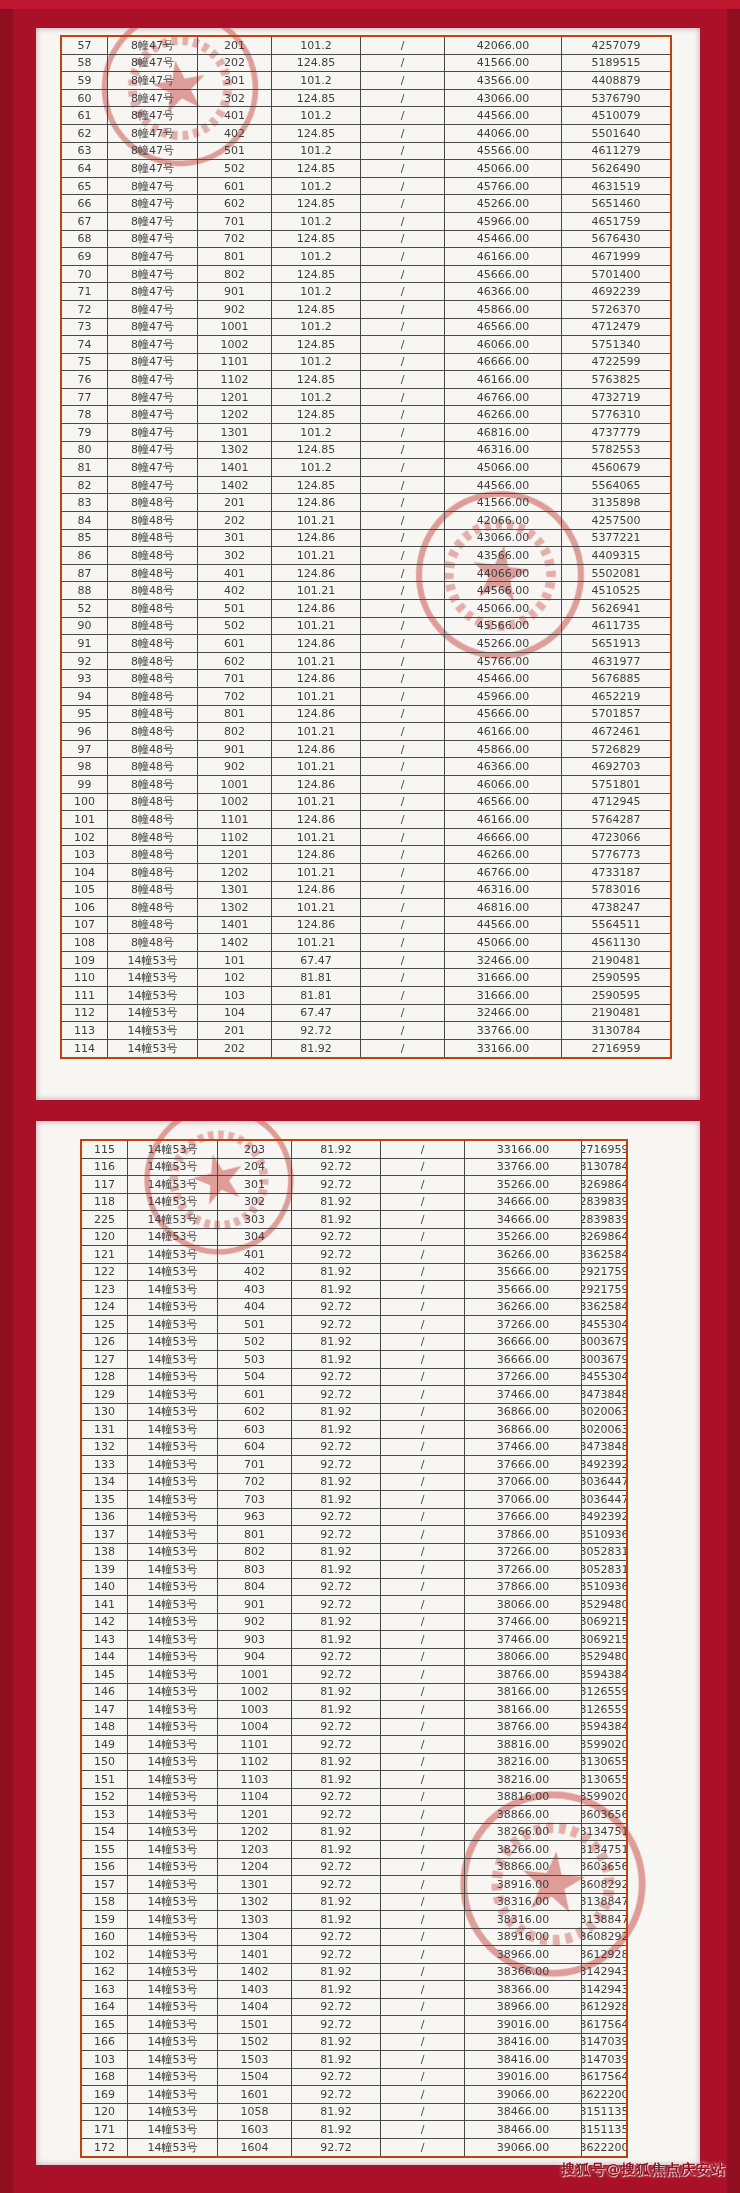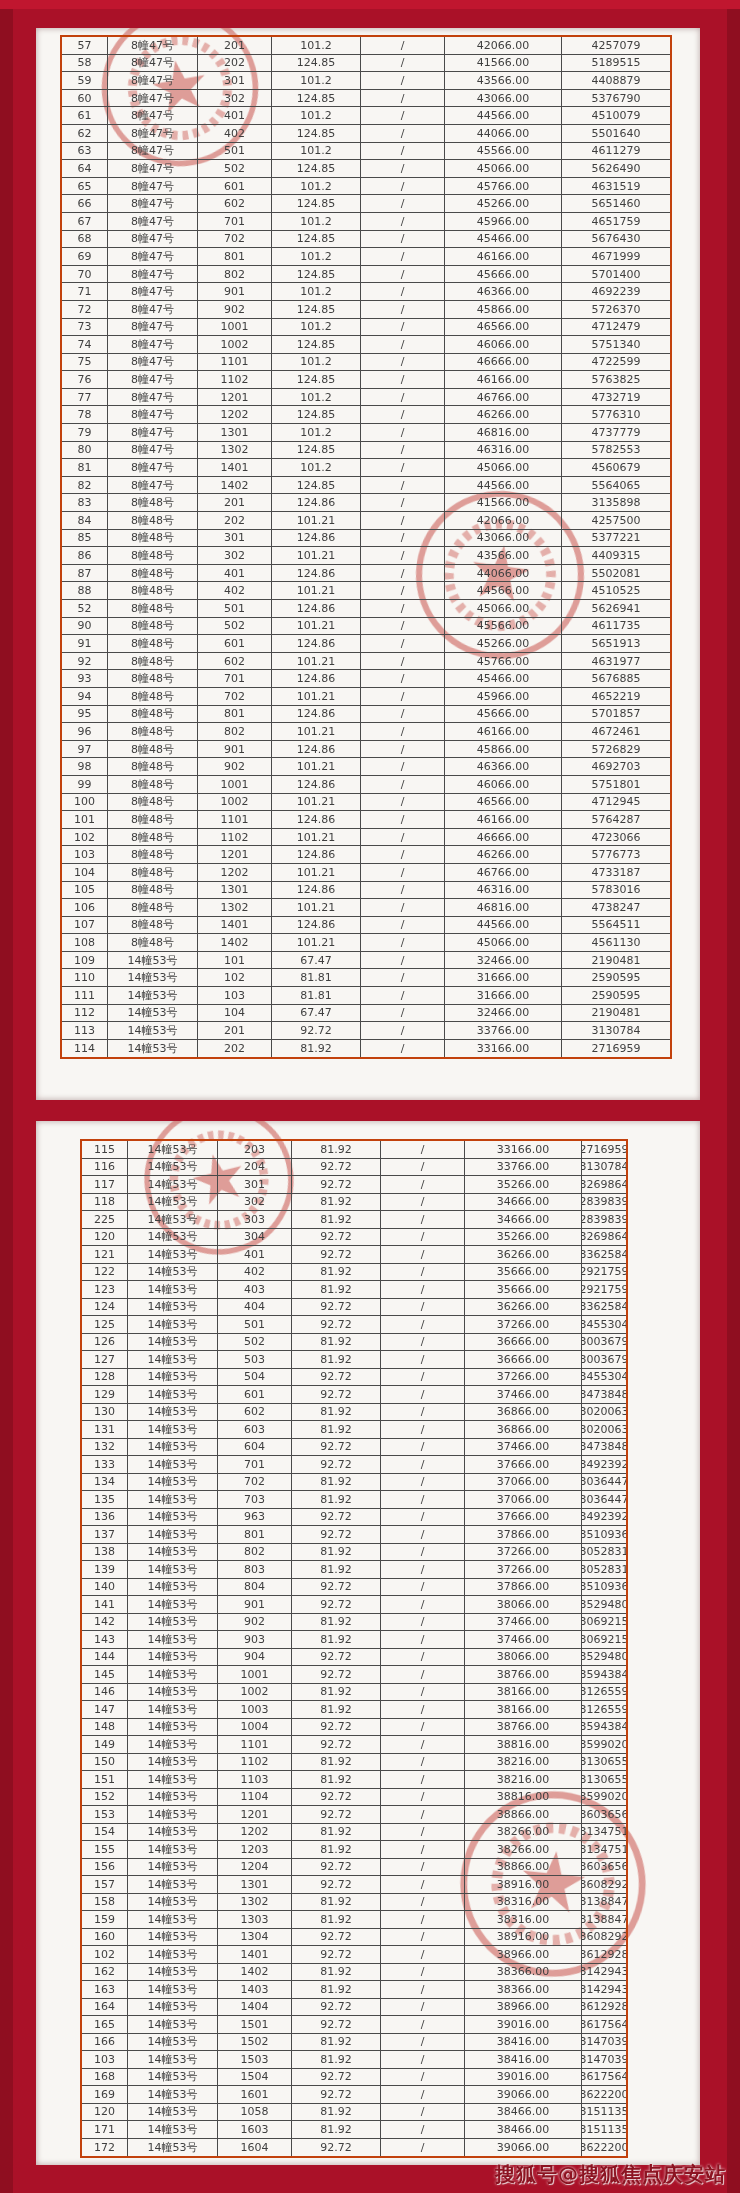--- a/index.html
+++ b/index.html
@@ -44,21 +44,21 @@
     white-space:nowrap;overflow:hidden;
   }
   .trow .tcell:last-child{border-right:none;}
   .trow:last-child .tcell{border-bottom:none;}
   .seal{
     position:absolute;color:var(--seal);opacity:.55;
     filter:blur(.3px);pointer-events:none;
   }
   .watermark{
     position:absolute;right:14px;top:2161px;
-    font-size:20px;font-weight:bold;letter-spacing:1px;
+    font-size:14px;font-weight:bold;letter-spacing:1px;
     color:var(--watermark_text);
     text-shadow:0 0 3px rgba(255,255,255,.85),1px 1px 0 rgba(235,235,235,.7);
     white-space:nowrap;
   }
 </style>
 </head>
 <body>
 
 <div class="edge-strip edge-left"></div>
 <div class="edge-strip edge-right"></div>

